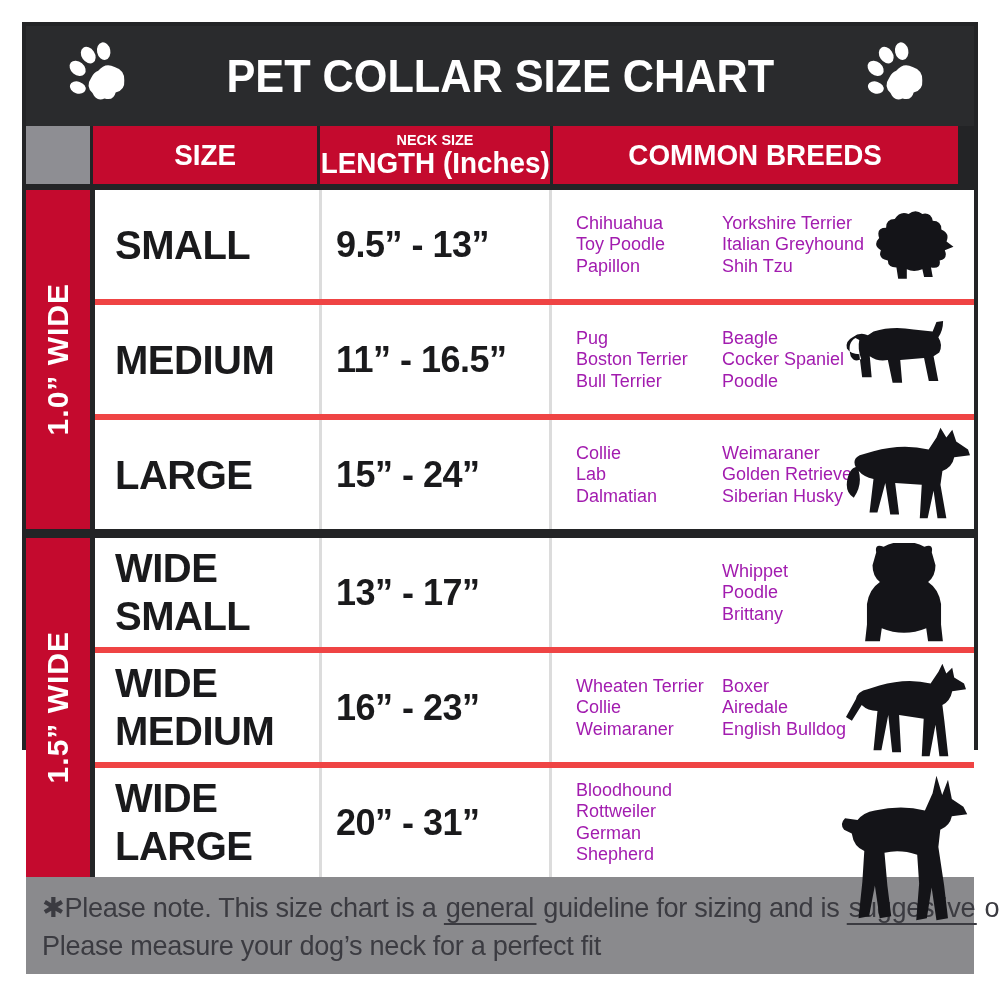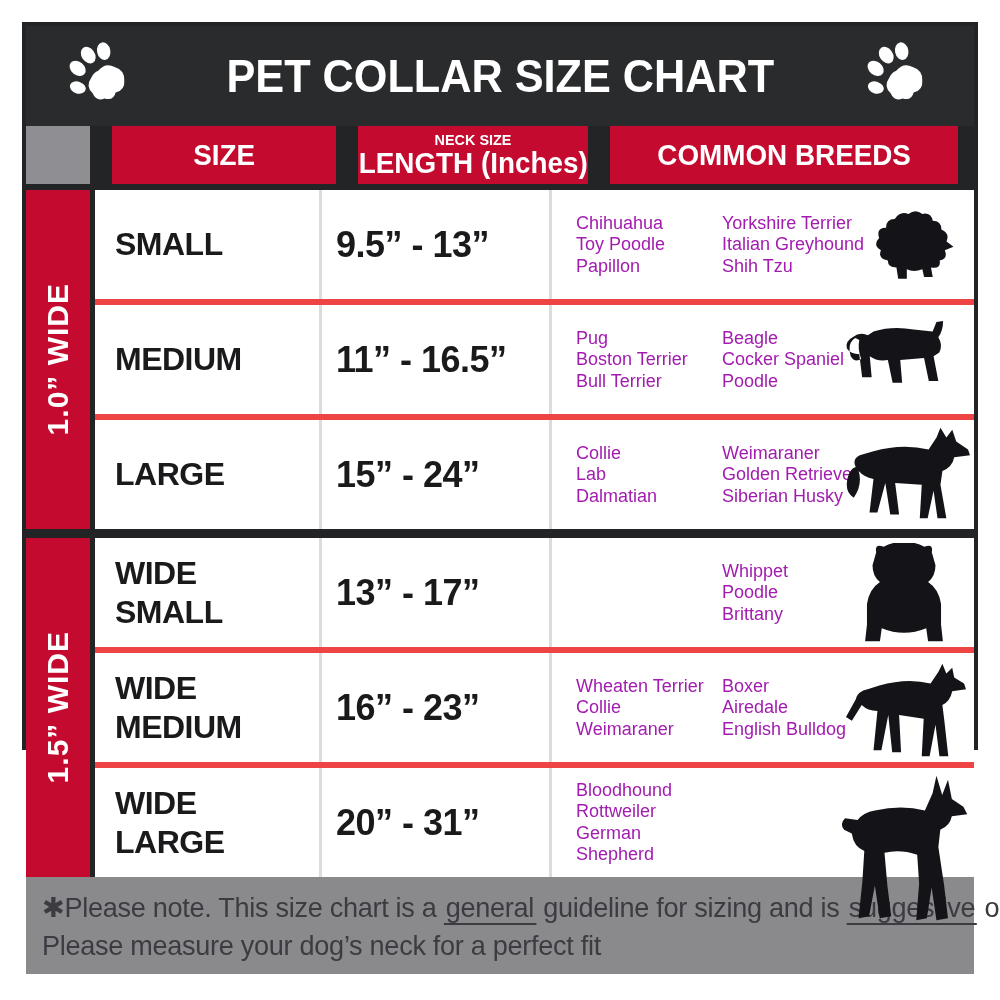--- a/index.html
+++ b/index.html
@@ -18,21 +18,21 @@
     justify-content:space-between;padding:0 34px;box-sizing:border-box;
   }
   .title{
     color:#ffffff;font-size:46px;font-weight:bold;letter-spacing:0px;
     transform:scaleX(.94);white-space:nowrap;
   }
   .paw{width:82px;height:74px;}
   .paw svg{width:100%;height:100%;}
   
   .header-band{
-    display:grid;grid-template-columns:64px 224px 230px 1fr;column-gap:22px;
+    display:grid;grid-template-columns:64px 224px 230px 1fr;column-gap:3px;
     background:#232426;height:64px;box-sizing:border-box;padding:0 16px 6px 0;
   }
   .corner{background:#8E8E93;}
   .hcell{
     background:#C40A2E;color:#ffffff;display:flex;flex-direction:column;
     align-items:center;justify-content:center;line-height:1.05;
   }
   .hcell .big{font-size:29px;font-weight:bold;transform:scaleX(.96);white-space:nowrap;}
   .hcell .small{font-size:15px;font-weight:bold;transform:scaleX(.96);}
   
@@ -47,21 +47,21 @@
   .rows{background:#ffffff;display:flex;flex-direction:column;}
   .row{
     display:grid;grid-template-columns:224px 230px 1fr;height:109px;
     background:#ffffff;position:relative;
   }
   .row + .row{border-top:6px solid #ef4444;}
   .cell{position:relative;box-sizing:border-box;}
   .cell.mid,.cell.breeds{border-left:3px solid #DCDCDC;}
   .size-label{
     position:absolute;left:20px;top:50%;transform:translateY(-50%);
-    font-size:32px;font-weight:bold;color:#1A1A1C;line-height:1.22;
+    font-size:40px;font-weight:bold;color:#1A1A1C;line-height:1.22;
     width:190px;letter-spacing:-0.5px;
   }
   .range-label{
     position:absolute;left:14px;top:50%;transform:translateY(-50%);
     font-size:36px;font-weight:bold;color:#1A1A1C;letter-spacing:-0.5px;white-space:nowrap;
   }
   .breed-col{
     position:absolute;top:50%;transform:translateY(-50%);
     font-size:18px;color:#a21caf;line-height:21.5px;white-space:pre-line;
   }

